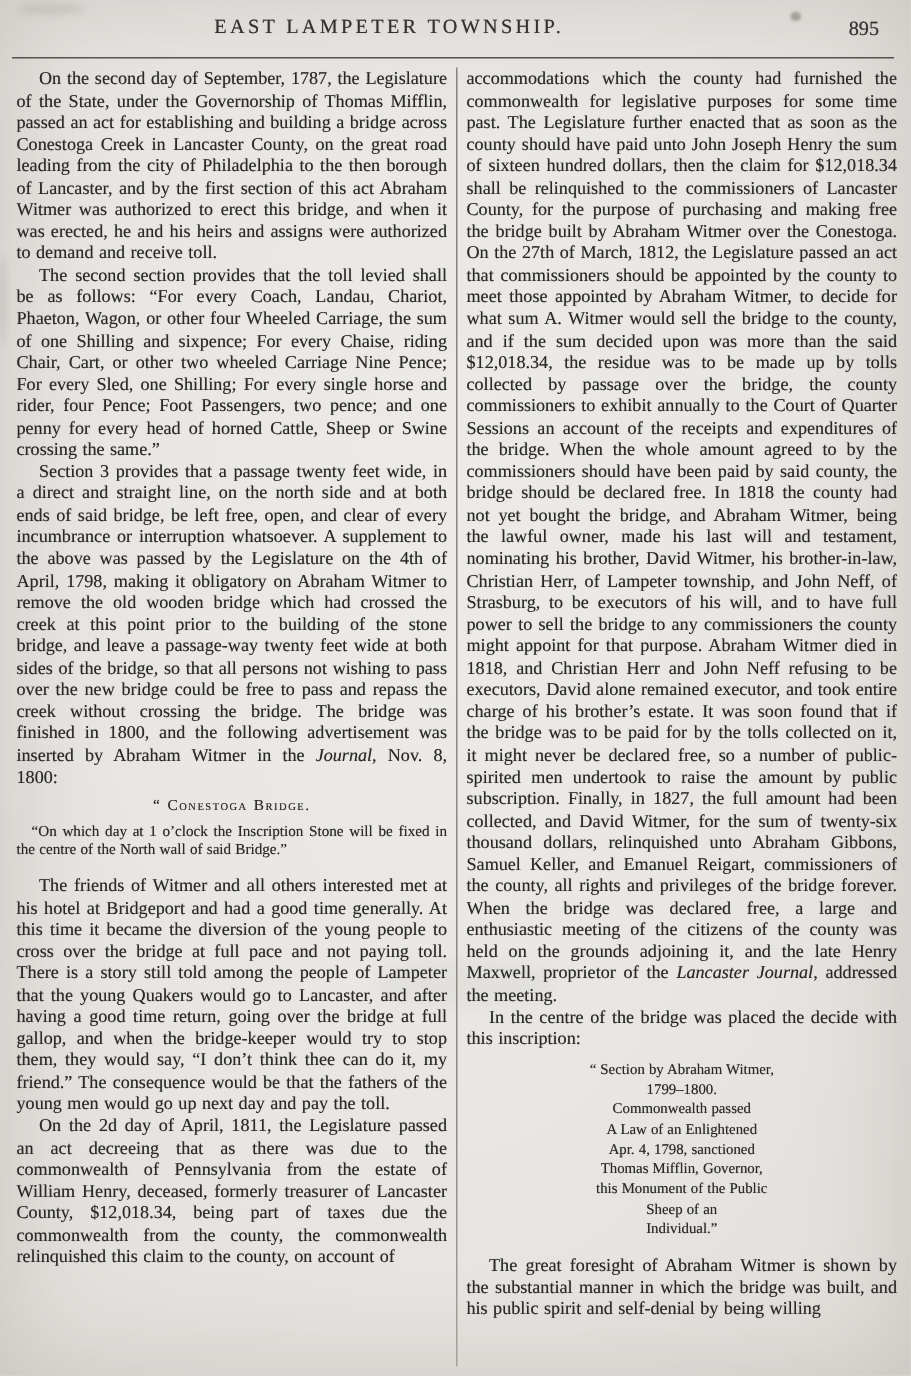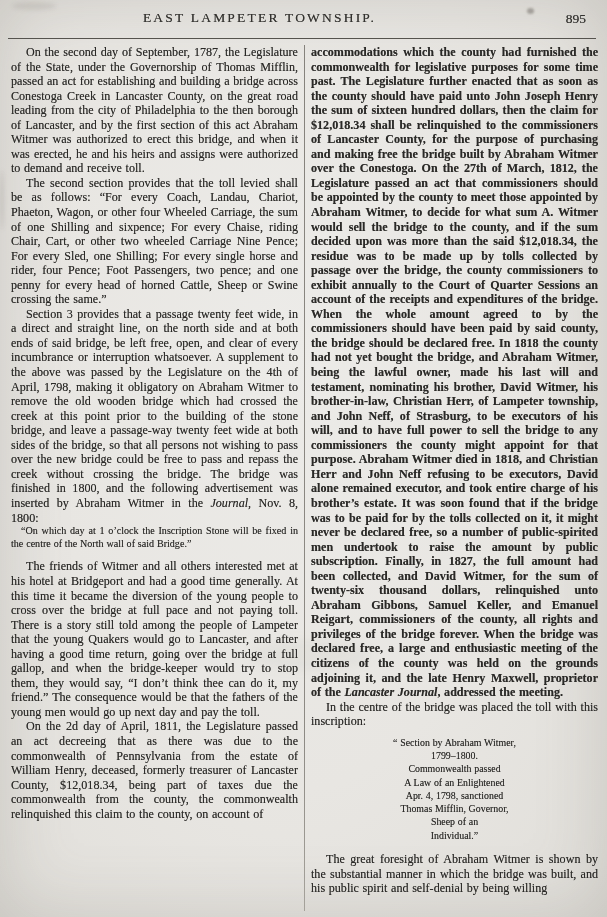--- a/index.html
+++ b/index.html
@@ -41,21 +41,21 @@
     text-shadow:0 0 .45px rgba(25,25,22,.5);
     word-spacing:.6px;
     hyphens:auto;-webkit-hyphens:auto;
   }
   .column-divider{
     flex:none;width:1px;align-self:stretch;
     margin:0 6px;height:866px;
     background:linear-gradient(#85827c,#8d8a84 80%,#a5a29b);
   }
   .body-para{margin:0;text-indent:15px;}
-  .body-para.no-indent{text-indent:0;font-weight:bold;}
+  .body-para.no-indent{text-indent:0;}
   .small-heading{
     font-size:10.2px;text-align:center;font-variant:small-caps;
     letter-spacing:1px;margin:6px 0 3px;
   }
   .small-print{font-size:10.1px;line-height:12.7px;margin:0 0 9px;word-spacing:.3px;}
   .small-print p{margin:0;text-indent:10px;}
   .inscription{
     font-size:9.9px;line-height:13.3px;text-align:center;
     margin:7px 0 10px;word-spacing:.3px;
   }
@@ -80,36 +80,38 @@
     <div class="page-number">895</div>
   </header>
 
   <div class="header-rule"></div>
 
   <main class="columns">
     <section class="column" id="left-column">
         <p class="body-para"><span>On the second day of September, 1787, the Legislature of the State, under the Governorship of Thomas Mifflin, passed an act for establishing and building a bridge across Conestoga Creek in Lancaster County, on the great road leading from the city of Philadelphia to the then borough of Lancaster, and by the first section of this act Abraham Witmer was authorized to erect this bridge, and when it was erected, he and his heirs and assigns were authorized to demand and receive toll.</span></p>
         <p class="body-para"><span>The second section provides that the toll levied shall be as follows: “For every Coach, Landau, Chariot, Phaeton, Wagon, or other four Wheeled Carriage, the sum of one Shilling and sixpence; For every Chaise, riding Chair, Cart, or other two wheeled Carriage Nine Pence; For every Sled, one Shilling; For every single horse and rider, four Pence; Foot Passengers, two pence; and one penny for every head of horned Cattle, Sheep or Swine crossing the same.”</span></p>
         <p class="body-para"><span>Section 3 provides that a passage twenty feet wide, in a direct and straight line, on the north side and at both ends of said bridge, be left free, open, and clear of every incumbrance or interruption whatsoever.  A supplement to the above was passed by the Legislature on the 4th of April, 1798, making it obligatory on Abraham Witmer to remove the old wooden bridge which had crossed the creek at this point prior to the building of the stone bridge, and leave a passage-way twenty feet wide at both sides of the bridge, so that all persons not wishing to pass over the new bridge could be free to pass and repass the creek without crossing the bridge.  The bridge was finished in 1800, and the following advertisement was inserted by Abraham Witmer in the </span><i>Journal</i><span>, Nov. 8, 1800:</span></p>
+        <div class="small-heading">“ Conestoga Bridge.</div>
         <div class="small-print">
           <p>“On which day at 1 o’clock the Inscription Stone will be fixed in the centre of the North wall of said Bridge.”</p>
         </div>
         <p class="body-para"><span>The friends of Witmer and all others interested met at his hotel at Bridgeport and had a good time generally.  At this time it became the diversion of the young people to cross over the bridge at full pace and not paying toll.  There is a story still told among the people of Lampeter that the young Quakers would go to Lancaster, and after having a good time return, going over the bridge at full gallop, and when the bridge-keeper would try to stop them, they would say, “I don’t think thee can do it, my friend.”  The consequence would be that the fathers of the young men would go up next day and pay the toll.</span></p>
         <p class="body-para"><span>On the 2d day of April, 1811, the Legislature passed an act decreeing that as there was due to the commonwealth of Pennsylvania from the estate of William Henry, deceased, formerly treasurer of Lancaster County, $12,018.34, being part of taxes due the commonwealth from the county, the commonwealth relinquished this claim to the county, on account of</span></p>
       </section>
     <div class="column-divider"></div>
     <section class="column" id="right-column">
         <p class="body-para no-indent"><span>accommodations which the county had furnished the commonwealth for legislative purposes for some time past.  The Legislature further enacted that as soon as the county should have paid unto John Joseph Henry the sum of sixteen hundred dollars, then the claim for $12,018.34 shall be relinquished to the commissioners of Lancaster County, for the purpose of purchasing and making free the bridge built by Abraham Witmer over the Conestoga.  On the 27th of March, 1812, the Legislature passed an act that commissioners should be appointed by the county to meet those appointed by Abraham Witmer, to decide for what sum A. Witmer would sell the bridge to the county, and if the sum decided upon was more than the said $12,018.34, the residue was to be made up by tolls collected by passage over the bridge, the county commissioners to exhibit annually to the Court of Quarter Sessions an account of the receipts and expenditures of the bridge.  When the whole amount agreed to by the commissioners should have been paid by said county, the bridge should be declared free. In 1818 the county had not yet bought the bridge, and Abraham Witmer, being the lawful owner, made his last will and testament, nominating his brother, David Witmer, his brother-in-law, Christian Herr, of Lampeter township, and John Neff, of Strasburg, to be executors of his will, and to have full power to sell the bridge to any commissioners the county might appoint for that purpose.  Abraham Witmer died in 1818, and Christian Herr and John Neff refusing to be executors, David alone remained executor, and took entire charge of his brother’s estate.  It was soon found that if the bridge was to be paid for by the tolls collected on it, it might never be declared free, so a number of public-spirited men undertook to raise the amount by public subscription.  Finally, in 1827, the full amount had been collected, and David Witmer, for the sum of twenty-six thousand dollars, relinquished unto Abraham Gibbons, Samuel Keller, and Emanuel Reigart, commissioners of the county, all rights and privileges of the bridge forever. When the bridge was declared free, a large and enthusiastic meeting of the citizens of the county was held on the grounds adjoining it, and the late Henry Maxwell, proprietor of the </span><i>Lancaster Journal</i><span>, addressed the meeting.</span></p>
-        <p class="body-para"><span>In the centre of the bridge was placed the toll with this inscription:</span></p>
+        <p class="body-para"><span>In the centre of the bridge was placed the decide with this inscription:</span></p>
         <div class="inscription">
           <div class="inscription-line">“ Section by Abraham Witmer,</div>
           <div class="inscription-line">1799–1800.</div>
           <div class="inscription-line">Commonwealth passed</div>
           <div class="inscription-line">A Law of an Enlightened</div>
           <div class="inscription-line">Apr. 4, 1798, sanctioned</div>
           <div class="inscription-line">Thomas Mifflin, Governor,</div>
+          <div class="inscription-line">this Monument of the Public</div>
           <div class="inscription-line">Sheep of an</div>
           <div class="inscription-line">Individual.”</div>
         </div>
         <p class="body-para"><span>The great foresight of Abraham Witmer is shown by the substantial manner in which the bridge was built, and his public spirit and self-denial by being willing</span></p>
       </section>
   </main>
 </div>
 
 </body></html>

